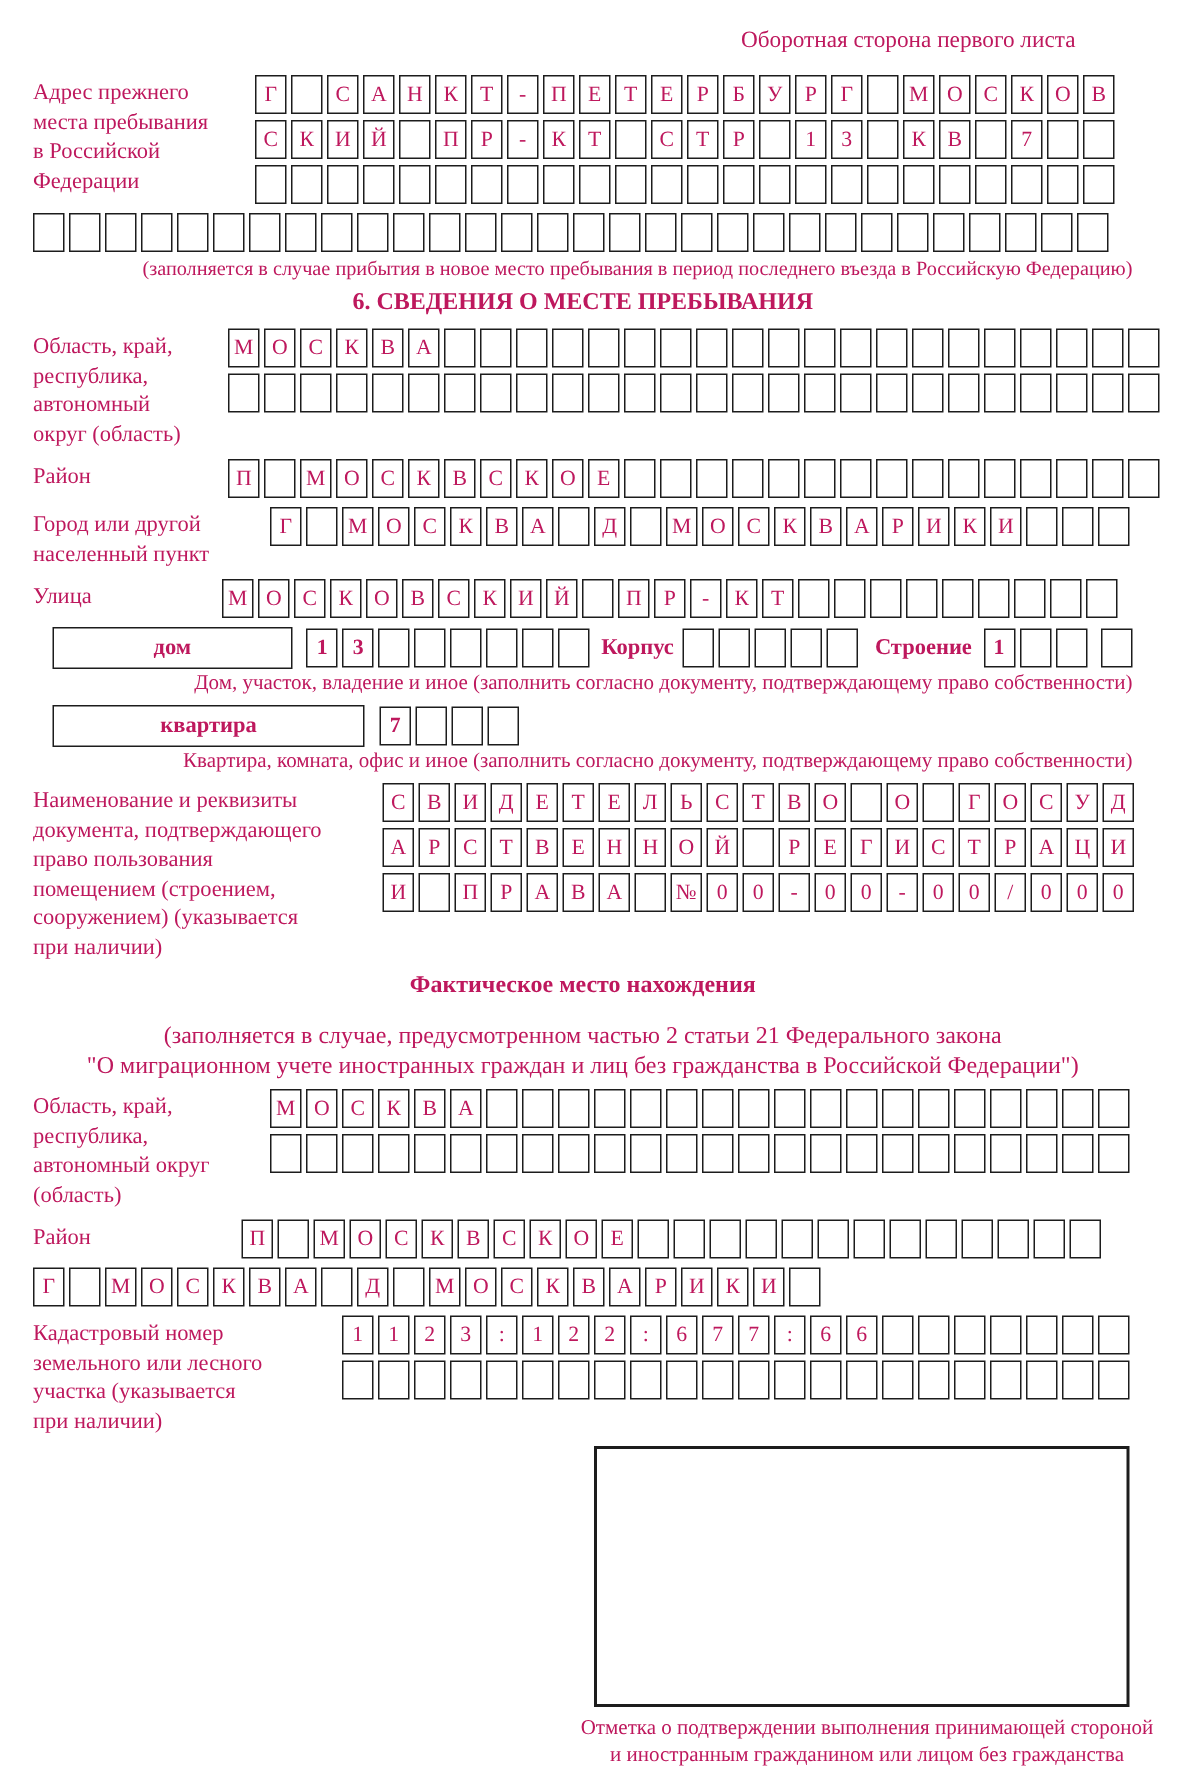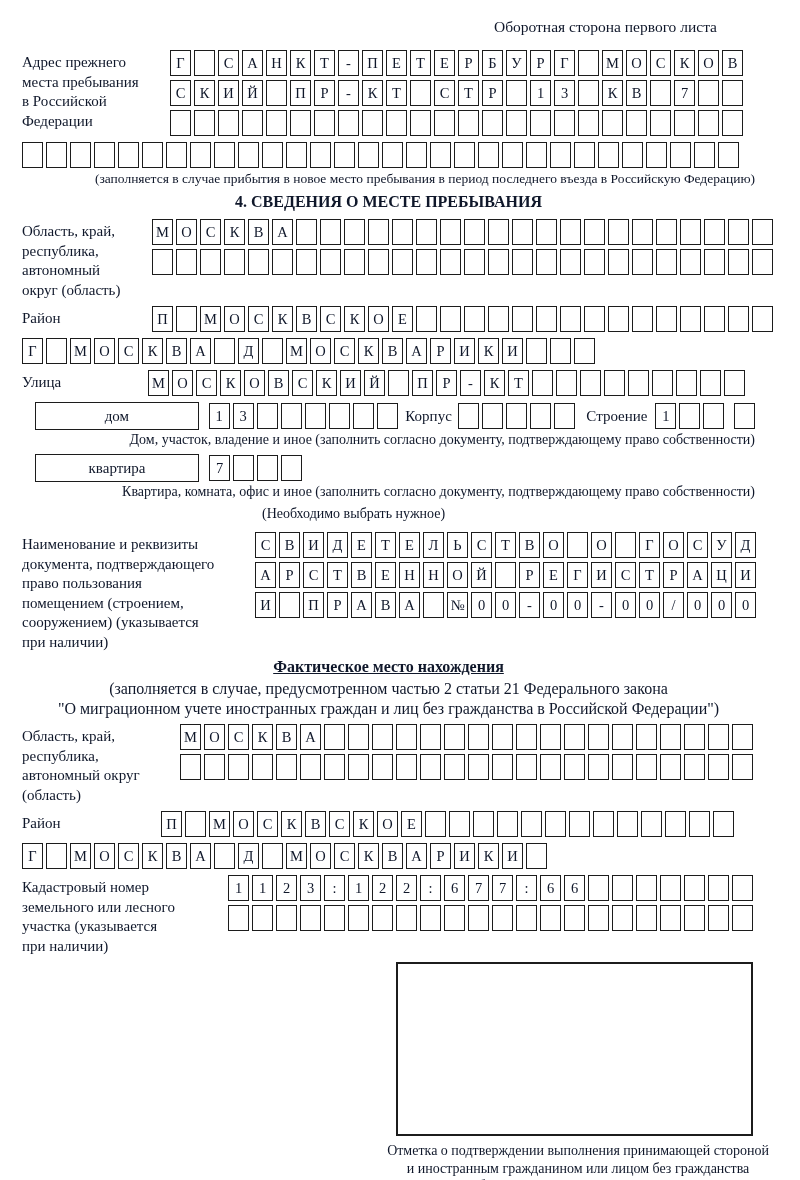--- a/index.html
+++ b/index.html
@@ -1,19 +1,19 @@
 <!DOCTYPE html>
 <html><head>
 <meta charset="utf-8">
 <style>
   html,body{margin:0;padding:0;background:#fff;}
   .page{
     width:800px;height:1180px;box-sizing:border-box;
     padding:14px 45px 0 22px;position:relative;overflow:hidden;
-    background:#fff;color:#0f172a;
+    background:#fff;color:#be185d;
     font-family:"Liberation Serif","DejaVu Serif",serif;
   }
   .hdr{ text-align:right; font-size:15.5px; margin:4px 38px 14px 0;}
   .field{display:flex;align-items:flex-start;margin-bottom:6px;}
   .label{font-size:15px;line-height:19.5px;white-space:pre-line;padding-top:3px;padding-right:6px;box-sizing:border-box;}
   .lb148{flex:0 0 148px;} .lb130{flex:0 0 130px;} .lb158{flex:0 0 158px;}
   .lb126{flex:0 0 126px;} .lb233{flex:0 0 233px;} .lb139{flex:0 0 139px;}
   .lb210{flex:0 0 210px;} .lb206{flex:0 0 206px;}
   .rows{display:flex;flex-direction:column;gap:4px;}
   .cellrow{display:flex;gap:3px;}
@@ -22,21 +22,21 @@
     display:flex;align-items:center;justify-content:center;
     font-size:14.5px;background:#fff;flex:0 0 21px;
   }
   .caption{font-size:13.5px;text-align:right;margin:3px 0 4px 0;}
   .caption-left{font-size:14px;margin:2px 0 6px 13px;text-align:right;}
   .h-center{text-align:center;font-weight:bold;font-size:16px;margin:6px 0 8px 0;}
   .widebox{
     box-sizing:border-box;border:1.6px solid #1c1c1c;height:28px;
     display:flex;align-items:center;justify-content:center;font-size:15px;background:#fff;
   }
-  .inline-row{display:flex;align-items:center;margin:2px 0 2px 13px;}
+  .inline-row{display:flex;align-items:center;margin:2px 0 2px 13px;font-weight:bold;}
   .inline-lbl{font-size:15px;}
   .gap6{width:6px;} .gap8{width:8px;} .gap10{width:10px;} .gap12{width:12px;} .gap16{width:16px;}
   .chkbox{
     width:22px;height:26px;box-sizing:border-box;border:1.6px solid #1c1c1c;
     display:flex;align-items:center;justify-content:center;font-size:15px;flex:0 0 22px;
   }
   .note-center{font-size:14px;margin:2px 0 10px 240px;}
   .stamp-wrap{margin:6px 0 0 360px;width:392px;}
   .stamp-box{box-sizing:border-box;border:2px solid #1c1c1c;height:174px;width:357px;margin-left:14px;background:#fff;}
   .stamp-caption{font-size:14px;line-height:17.5px;text-align:center;margin-top:6px;}
@@ -163,21 +163,21 @@
       <div class="cell"></div>
       <div class="cell"></div>
       <div class="cell"></div>
       <div class="cell"></div>
       <div class="cell"></div>
       <div class="cell"></div>
       <div class="cell"></div>
     </div>
   <div class="caption">(заполняется в случае прибытия в новое место пребывания в период последнего въезда в Российскую Федерацию)</div>
 
-  <div class="h-center">4. СВЕДЕНИЯ О МЕСТЕ ПРЕБЫВАНИЯ</div>
+  <div class="h-center">6. СВЕДЕНИЯ О МЕСТЕ ПРЕБЫВАНИЯ</div>
 
   <div class="field">
     <div class="label lb130">Область, край,
 республика,
 автономный
 округ (область)</div>
     <div class="rows">
       <div class="cellrow">
           <div class="cell">М</div>
           <div class="cell">О</div>
@@ -263,20 +263,22 @@
         <div class="cell"></div>
         <div class="cell"></div>
         <div class="cell"></div>
         <div class="cell"></div>
         <div class="cell"></div>
         <div class="cell"></div>
       </div>
   </div>
 
   <div class="field">
+    <div class="label lb158">Город или другой
+населенный пункт</div>
     <div class="cellrow">
         <div class="cell">Г</div>
         <div class="cell"></div>
         <div class="cell">М</div>
         <div class="cell">О</div>
         <div class="cell">С</div>
         <div class="cell">К</div>
         <div class="cell">В</div>
         <div class="cell">А</div>
         <div class="cell"></div>
@@ -361,32 +363,31 @@
         <div class="cell"></div>
       </div>
     <div class="gap10"></div>
     <div class="cellrow">
         <div class="cell"></div>
       </div>
   </div>
   <div class="caption-left">Дом, участок, владение и иное (заполнить согласно документу, подтверждающему право собственности)</div>
 
   <div class="inline-row">
-    <div class="widebox" style="width:164px;">квартира</div>
+    <div class="widebox" style="width:208px;">квартира</div>
     <div class="gap10"></div>
     <div class="cellrow">
         <div class="cell">7</div>
         <div class="cell"></div>
         <div class="cell"></div>
         <div class="cell"></div>
       </div>
   </div>
   <div class="caption-left">Квартира, комната, офис и иное (заполнить согласно документу, подтверждающему право собственности)</div>
 
-  <div class="note-center">(Необходимо выбрать нужное)</div>
 
   <div class="field mb6">
     <div class="label lb233">Наименование и реквизиты
 документа, подтверждающего
 право пользования
 помещением (строением,
 сооружением) (указывается
 при наличии)</div>
     <div class="rows">
       <div class="cellrow">
@@ -454,21 +455,21 @@
           <div class="cell">0</div>
           <div class="cell">0</div>
           <div class="cell">/</div>
           <div class="cell">0</div>
           <div class="cell">0</div>
           <div class="cell">0</div>
         </div>
     </div>
   </div>
 
-  <div class="h-center" style="margin-bottom:4px;text-decoration:underline;">Фактическое место нахождения</div>
+  <div class="h-center" style="margin-bottom:16px;">Фактическое место нахождения</div>
   <div class="fact-note">(заполняется в случае, предусмотренном частью 2 статьи 21 Федерального закона</div>
   <div class="fact-note mb6">"О миграционном учете иностранных граждан и лиц без гражданства в Российской Федерации")</div>
 
   <div class="field">
     <div class="label lb158">Область, край,
 республика,
 автономный округ
 (область)</div>
     <div class="rows">
       <div class="cellrow">

